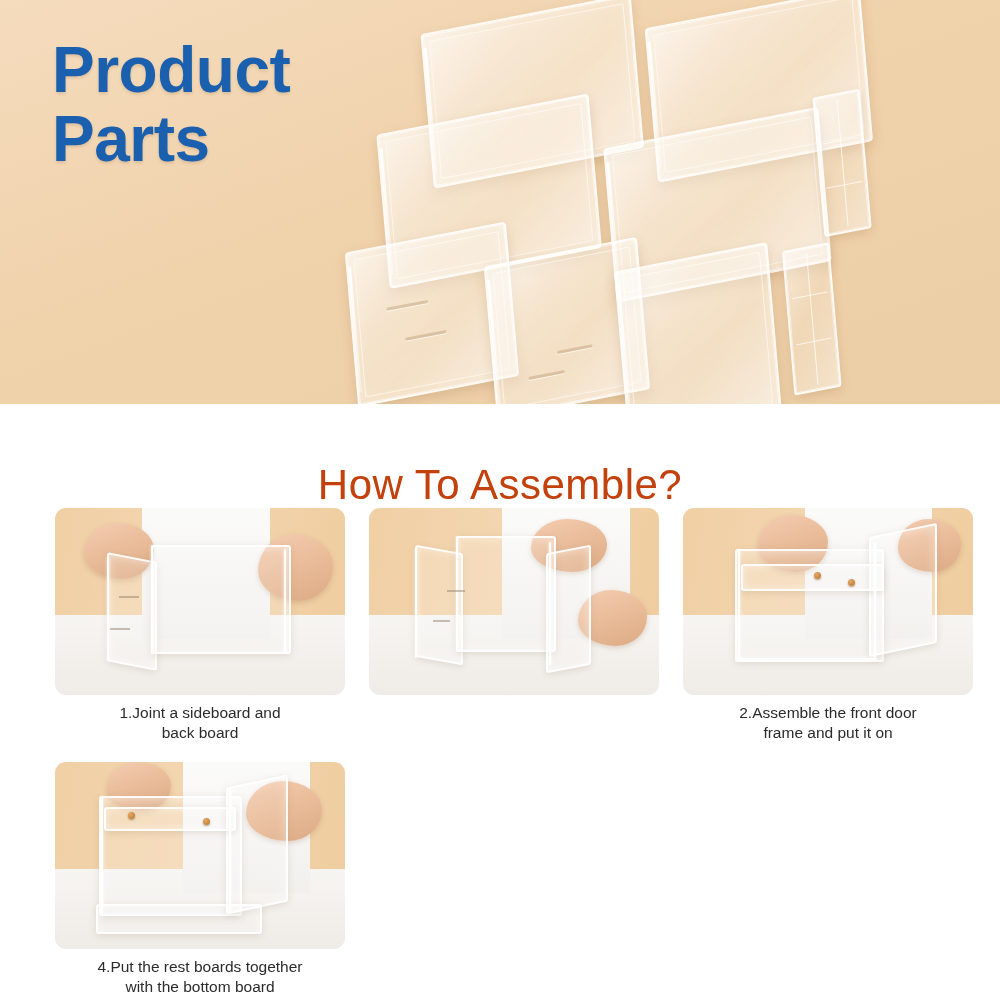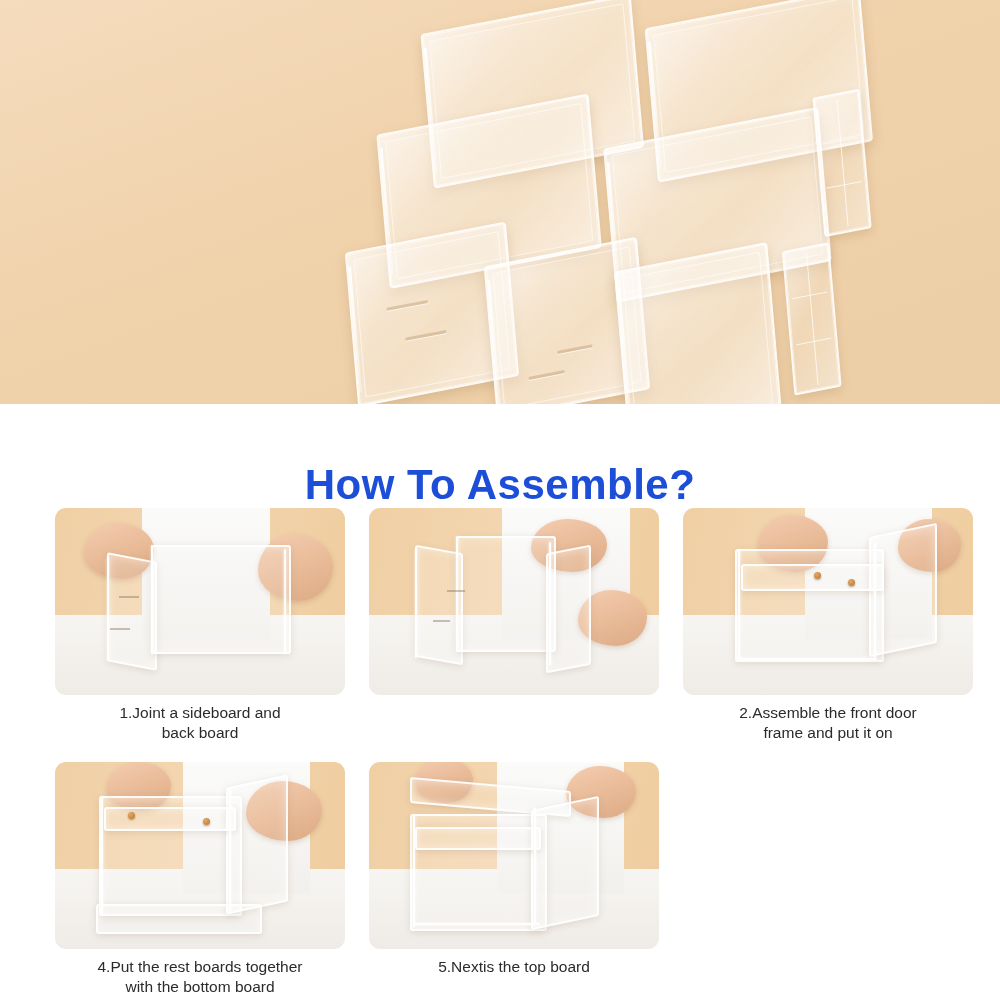--- a/index.html
+++ b/index.html
@@ -114,23 +114,23 @@
     left: 0; top: 404px;
     width: 1000px;
     height: 596px;
     background: #ffffff;
   }
   .assemble-title {
     position: absolute;
     left: 0; top: 22px;
     width: 1000px;
     text-align: center;
-    color: #1d4ed8;
+    color: #c2410c;
     font-size: 42px;
-    font-weight: bold;
+    font-weight: normal;
     letter-spacing: 0.5px;
   }
 
   .grid {
     position: absolute;
     left: 55px;
     top: 104px;
     width: 890px;
     display: grid;
     grid-template-columns: repeat(3, 290px);
@@ -210,20 +210,22 @@
     font-size: 15.5px;
     line-height: 1.32;
     white-space: pre-line;
   }
 </style>
 </head>
 <body>
 
 <section class="hero">
 
+  <div class="hero-title">Product
+Parts</div>
 
   <div class="parts-stage">
     <div class="panel p1"></div>
     <div class="panel p2"></div>
     <div class="panel p3"></div>
     <div class="panel p4"></div>
     <div class="panel p5">
       <div class="slot" style="left:22%;top:40%;width:26%;"></div>
       <div class="slot" style="left:32%;top:62%;width:26%;"></div>
     </div>
@@ -322,33 +324,16 @@
         <div class="acr thin" style="left:14%;top:76%;width:56%;height:14%;"></div>
         <div class="edge" style="left:16%;top:18%;width:2px;height:64%;"></div>
         <div class="edge" style="left:60%;top:14%;width:2px;height:66%;"></div>
         <div class="knob" style="left:25%;top:27%;"></div>
         <div class="knob" style="left:51%;top:30%;"></div>
       </div>
       <div class="caption">4.Put the rest boards together
 with the bottom board</div>
     </div>
 
-    <div class="step">
-      <div class="photo">
-        <div class="wall"></div>
-          <div class="table"></div>
-        <div class="person" style="left:44%"></div>
-        <div class="hand round" style="left:16%;top:-2%;width:20%;height:24%;"></div>
-        <div class="hand round" style="left:68%;top:2%;width:24%;height:28%;"></div>
-        <div class="acr thin" style="left:14%;top:12%;width:54%;height:12%;transform:skewY(5deg)"></div>
-        <div class="acr" style="left:14%;top:28%;width:46%;height:60%;"></div>
-        <div class="acr thin" style="left:56%;top:22%;width:22%;height:62%;transform:skewY(-12deg)"></div>
-        <div class="acr thin" style="left:16%;top:35%;width:42%;height:10%;"></div>
-        <div class="edge" style="left:15%;top:28%;width:2px;height:60%;"></div>
-        <div class="edge" style="left:57%;top:24%;width:2px;height:62%;"></div>
-        <div class="edge" style="left:15%;top:86%;width:44%;height:2px;"></div>
-      </div>
-      <div class="caption">5.Nextis the top board</div>
-    </div>
 
 
   </div>
 </section>
 
 </body></html>

